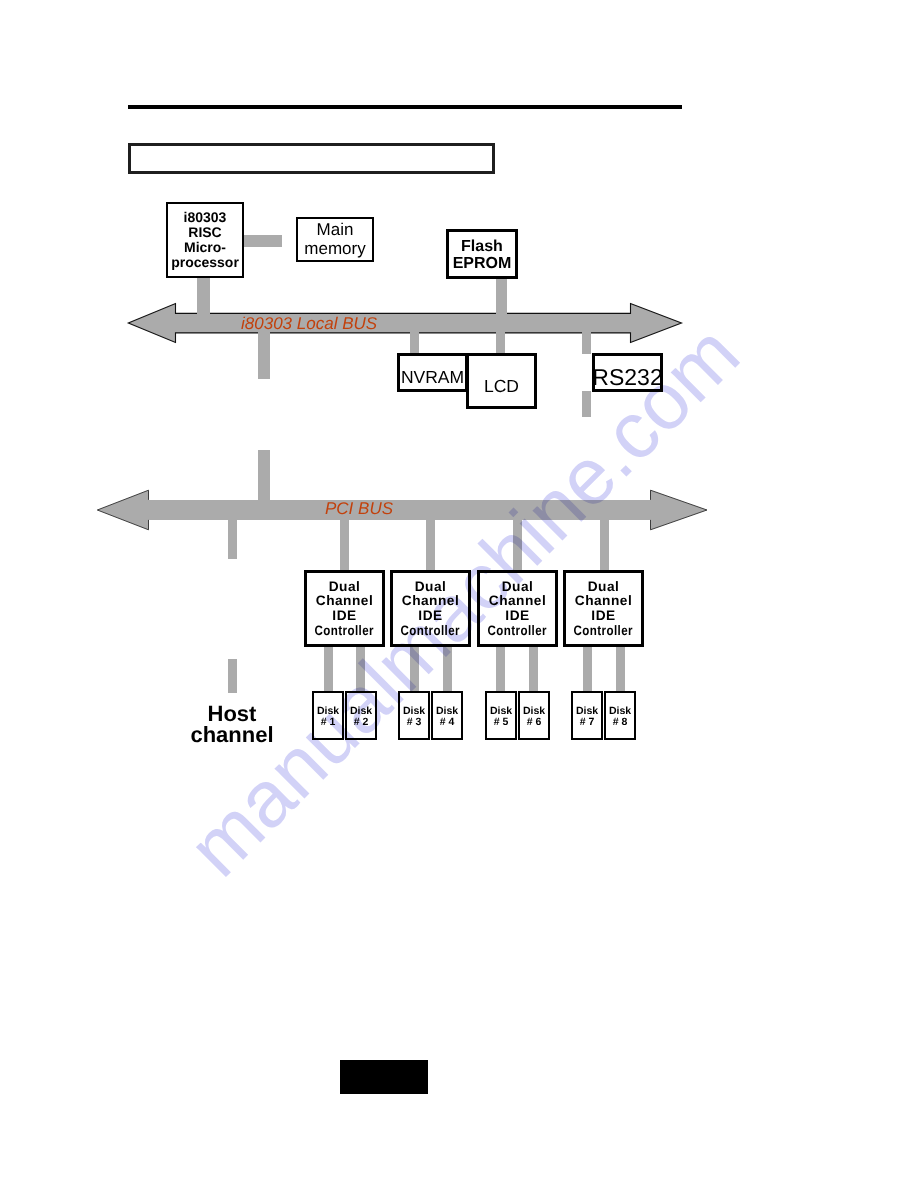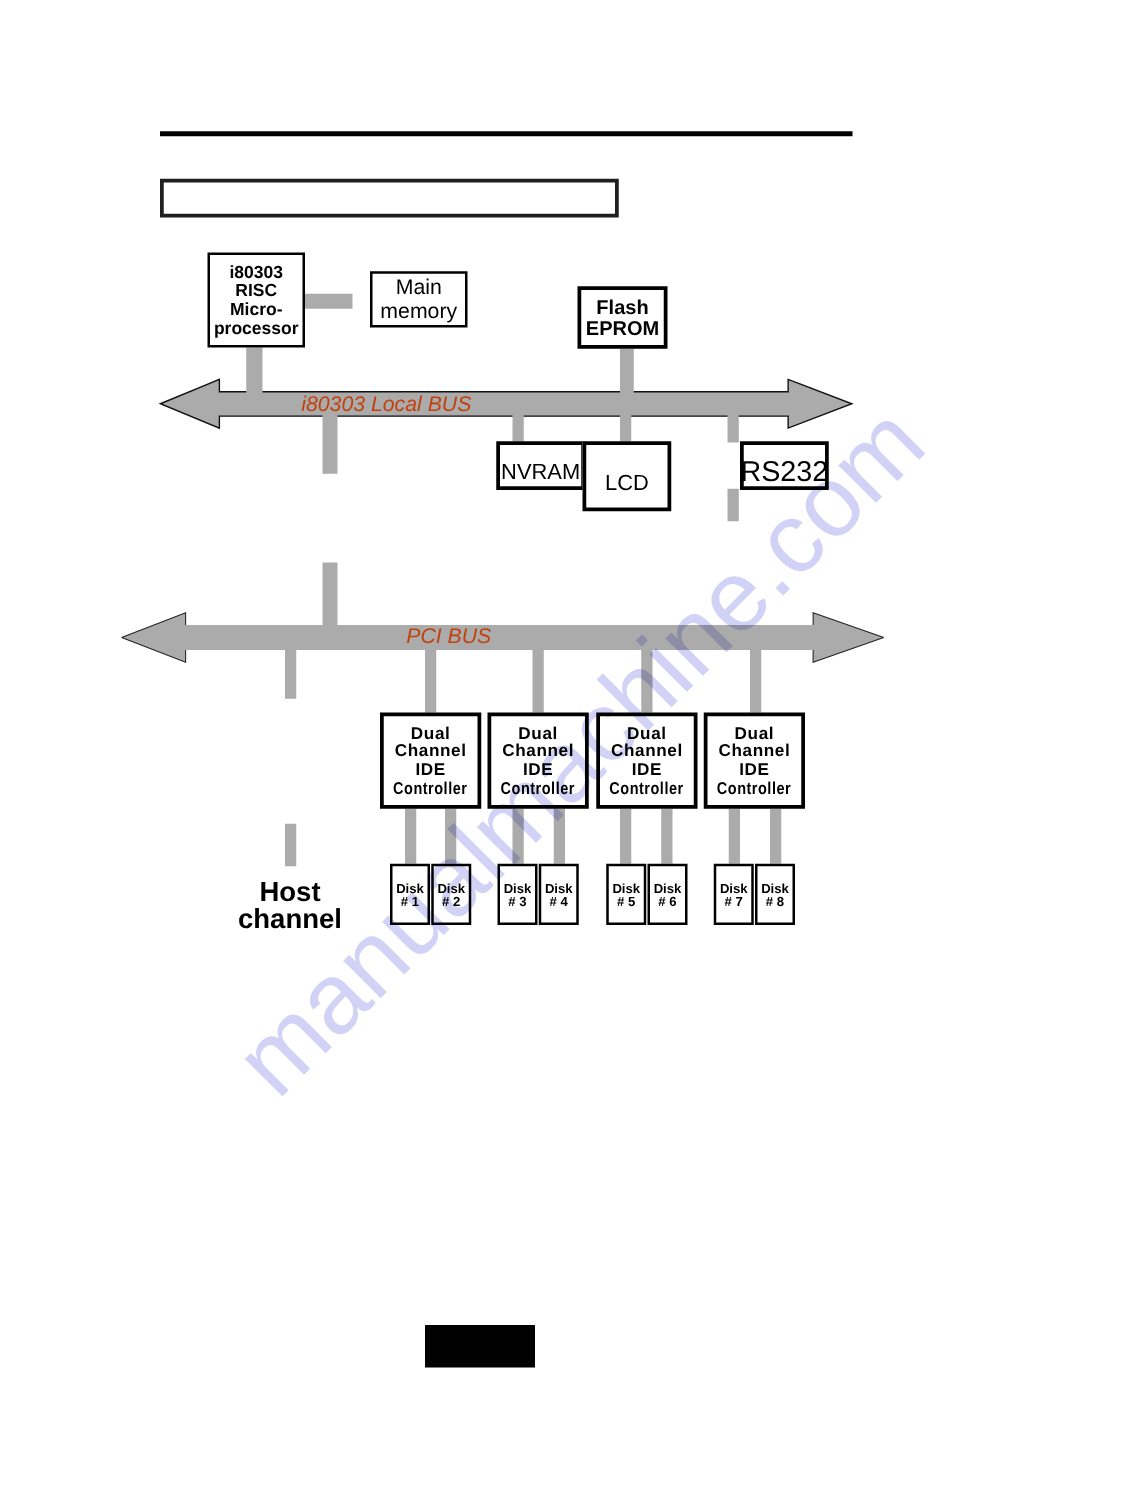--- a/index.html
+++ b/index.html
@@ -92,21 +92,21 @@
     <span>RISC</span>
     <span>Micro-</span>
     <span>processor</span>
   </div>
 
   <div class="abs dbox" style="left:280px;top:217px;width:78px;height:45px;font-size:17px;line-height:21px;margin-left:16px;">
     <span>Main</span>
     <span>memory</span>
   </div>
 
-  <div class="abs dbox" style="left:462px;top:229px;width:72px;height:50px;font-size:16px;font-weight:bold;border-width:3px;line-height:17px;padding-top:4px;">
+  <div class="abs dbox" style="left:446px;top:229px;width:72px;height:50px;font-size:16px;font-weight:bold;border-width:3px;line-height:17px;padding-top:4px;">
     <span>Flash</span>
     <span>EPROM</span>
   </div>
 
   <div class="abs dbox" style="left:397px;top:353px;width:71px;height:39px;font-size:17.5px;border-width:3px;padding-top:10px;">
     <span>NVRAM</span>
   </div>
   <div class="abs dbox" style="left:466px;top:353px;width:71px;height:56px;font-size:17.5px;border-width:3px;padding-top:10px;">
     <span>LCD</span>
   </div>

